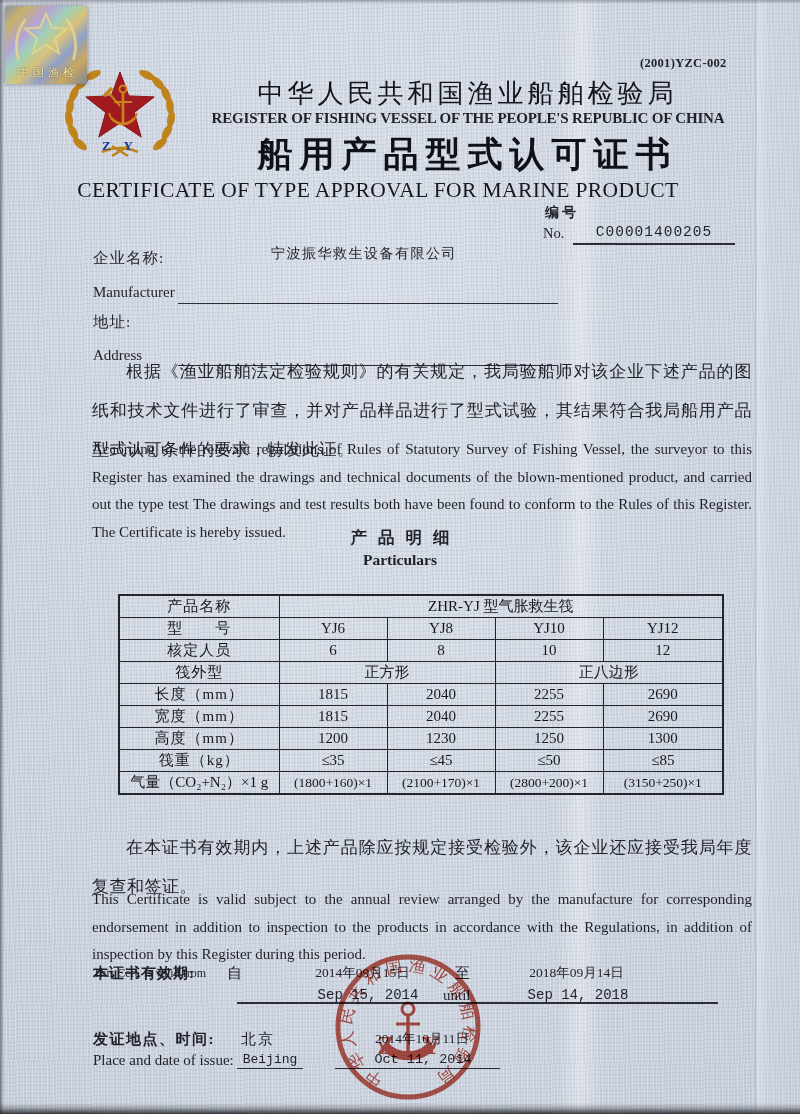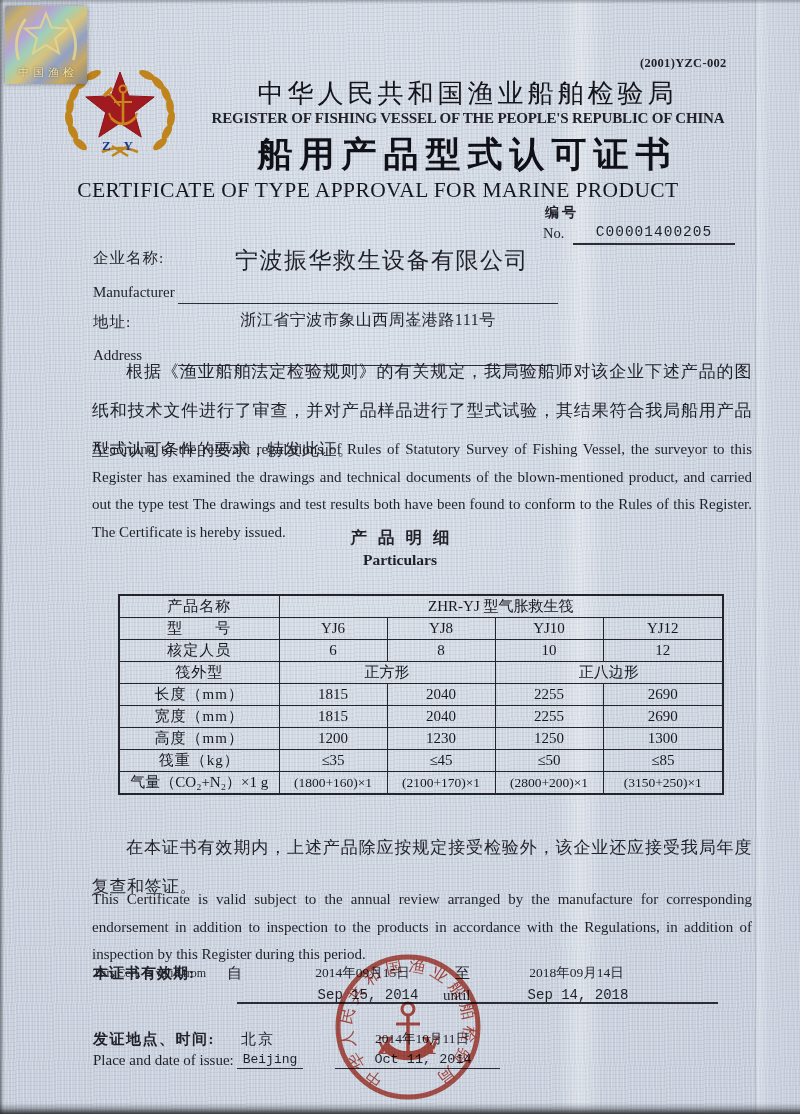--- a/index.html
+++ b/index.html
@@ -97,26 +97,25 @@
     <div class="abs form-code">(2001)YZC-002</div>
     <div class="abs center authority-cn">中华人民共和国渔业船舶检验局</div>
     <div class="abs center authority-en">REGISTER OF FISHING VESSEL OF THE PEOPLE'S REPUBLIC OF CHINA</div>
     <div class="abs center title-cn">船用产品型式认可证书</div>
     <div class="abs center title-en">CERTIFICATE OF TYPE APPROVAL FOR MARINE PRODUCT</div>
     <div class="abs no-label-cn">编号</div>
     <div class="abs no-label-en">No.</div>
     <div class="abs no-box ul mono">C00001400205</div>
 
     <div class="abs fld-label" style="left:93px;top:248px;">企业名称:</div>
-    <div class="abs fld-value" style="left:192px;top:245px;width:380px;font-size:23px;letter-spacing:1.5px;">宁波振华救生设备有限公司</div>
+    <div class="abs fld-value" style="left:174px;top:245px;width:380px;font-size:14px;letter-spacing:1.5px;">宁波振华救生设备有限公司</div>
     <div class="abs" style="left:93px;top:284px;font-size:15px;">Manufacturer</div>
     <div class="abs ul-thin" style="left:178px;top:286px;width:380px;height:17px;"></div>
 
     <div class="abs fld-label" style="left:93px;top:312px;">地址:</div>
-    <div class="abs fld-value" style="left:178px;top:310px;width:380px;font-size:16px;letter-spacing:.5px;">浙江省宁波市象山西周崟港路111号</div>
     <div class="abs" style="left:93px;top:347px;font-size:15px;">Address</div>
     <div class="abs ul-thin" style="left:178px;top:348px;width:380px;height:17px;"></div>
 
     <div class="abs para" style="left:92px;top:352px;width:660px;text-indent:2em;">根据《渔业船舶法定检验规则》的有关规定，我局验船师对该企业下述产品的图纸和技术文件进行了审查，并对产品样品进行了型式试验，其结果符合我局船用产品型式认可条件的要求，特发此证。</div>
     <div class="abs para-en" style="left:92px;top:436px;width:660px;">According to the relevant regulations of Rules of Statutory Survey of Fishing Vessel, the surveyor to this Register has examined the drawings and technical documents of the blown-mentioned product, and carried out the type test The drawings and test results both have been found to conform to the Rules of this Register. The Certificate is hereby issued.</div>
 
     <div class="abs center sec-title-cn">产品明细</div>
     <div class="abs center sec-title-en">Particulars</div>
 
     <table class="particulars">

